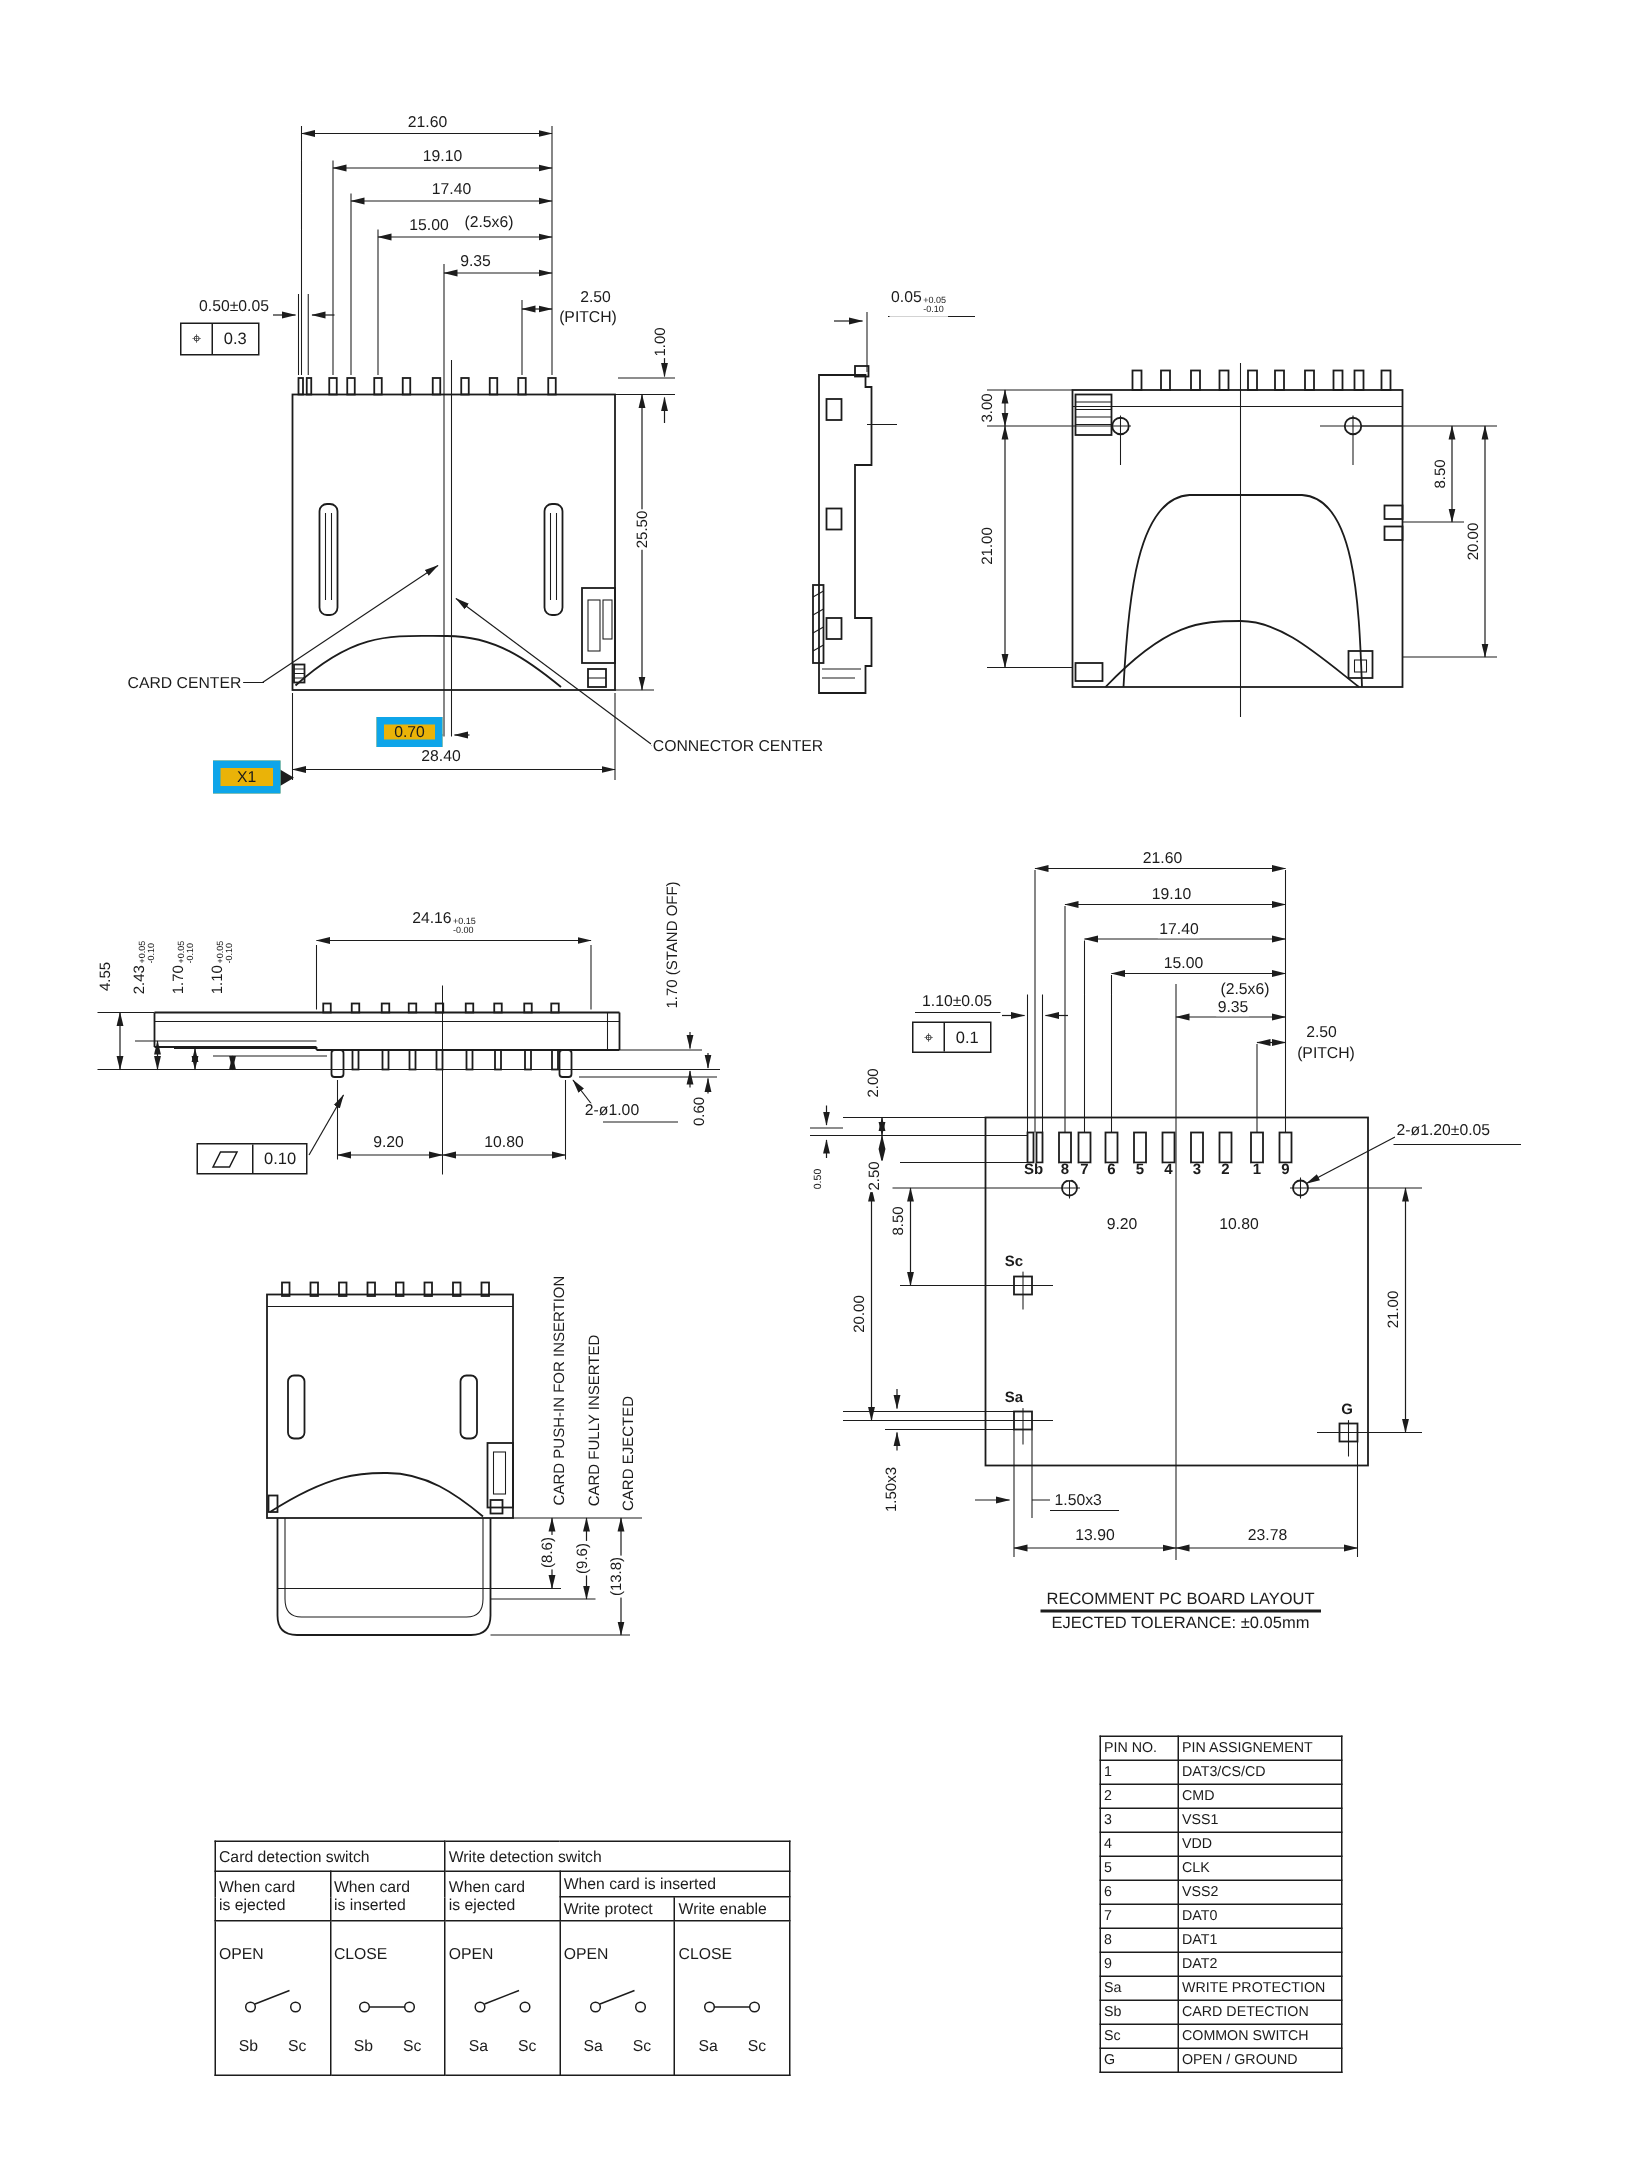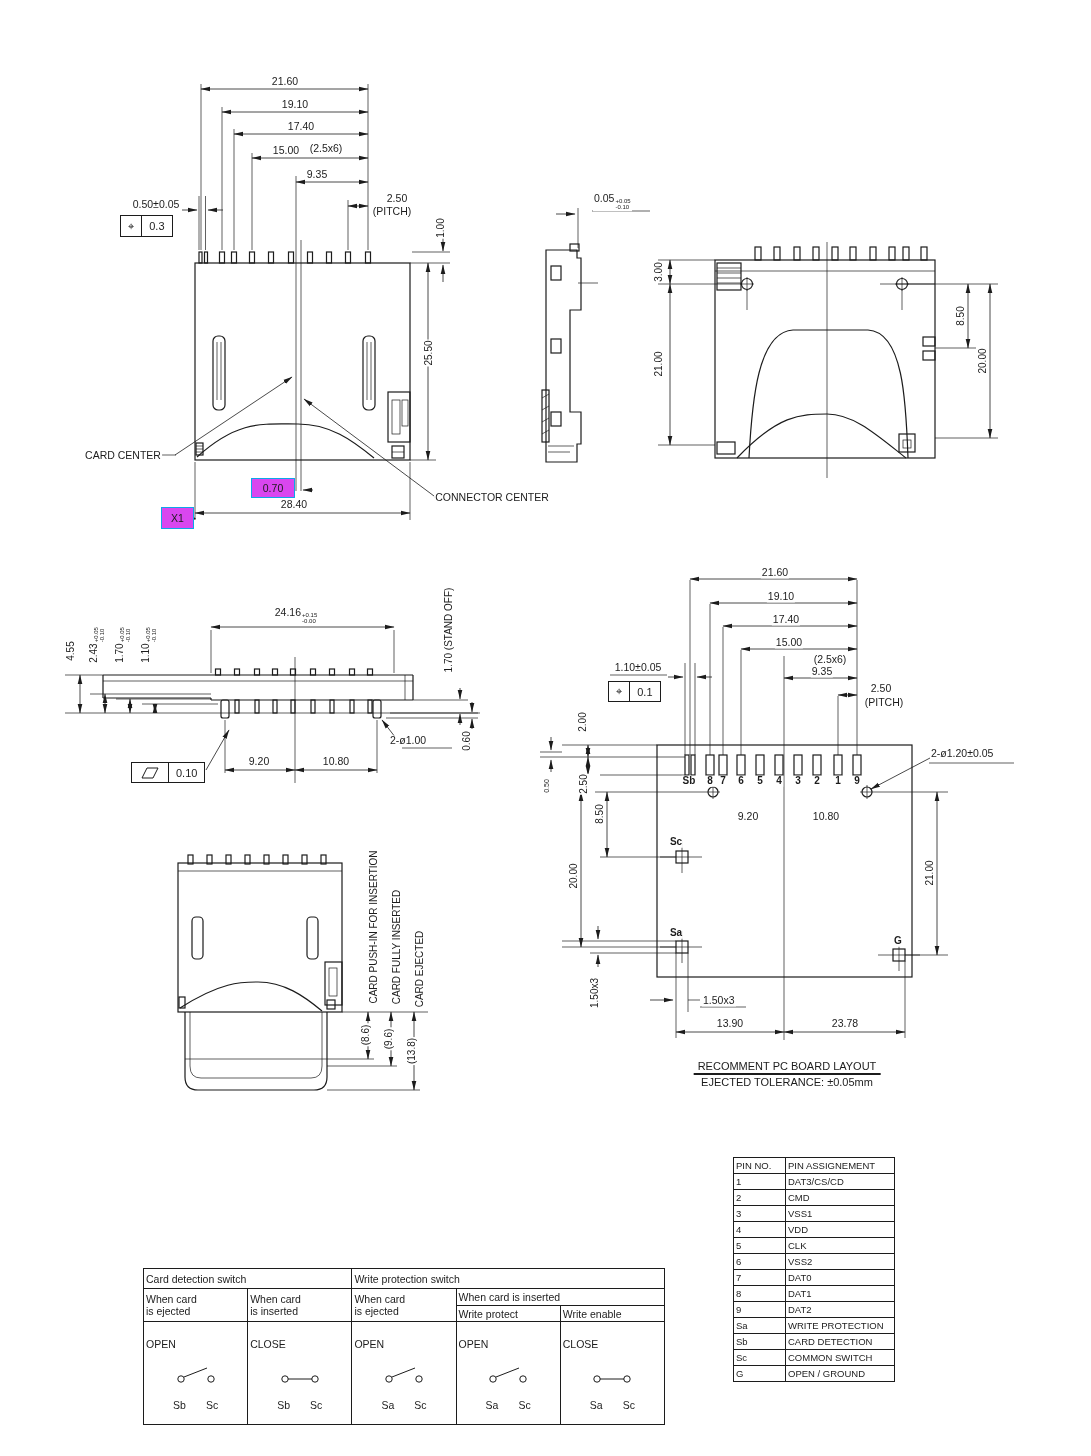--- a/index.html
+++ b/index.html
@@ -13,30 +13,30 @@
   .ld{stroke:#1c1c1c;stroke-width:0.8;fill:none;marker-end:url(#ar)}
   .fl{fill:#1c1c1c;stroke:none}
   .hl,.hll{position:absolute;font-size:10.5px;white-space:nowrap;background:#fff;padding:0 1px;line-height:1.05}
   .hl{transform:translate(-50%,-50%)}
   .hll{transform:translate(0,-50%)}
   .rl{position:absolute;font-size:10px;white-space:nowrap;transform:translate(-50%,-50%) rotate(-90deg);line-height:1;background:#fff;padding:0 1px}
   .tiny{font-size:7px}
   .b{font-weight:bold;font-size:10px}
   .tol{display:inline-flex;flex-direction:column;font-size:6px;line-height:1.05;vertical-align:-1px;margin-left:1px}
   .tol span{display:block}
-  .box{position:absolute;border:1px solid #0ea5e9;display:flex;align-items:center;justify-content:center;font-size:10.5px;background:#d946ef}
+  .box{position:absolute;border:5px solid #0ea5e9;display:flex;align-items:center;justify-content:center;font-size:10.5px;background:#eab308}
   .gdt{position:absolute;display:flex;align-items:stretch;background:#fff;border:1px solid #1c1c1c}
   .gdt .c{border-right:1px solid #1c1c1c;display:flex;align-items:center;justify-content:center;font-size:11px;padding:0 7px}
   .gdt .c:last-child{border-right:none}
   .ttl{position:absolute;transform:translate(-50%,0);text-align:center;font-size:11px;white-space:nowrap}
   .ttl .t1{border-bottom:1px solid #1c1c1c;padding:0 4px 1px}
   .ttl .t2{border-top:1px solid #1c1c1c;padding:1px 4px 0}
   table{border-collapse:collapse;position:absolute;background:#fff}
   td{border:1px solid #1c1c1c;vertical-align:middle}
-  .swt{left:143px;top:1268px;width:522px;font-size:10.5px;table-layout:fixed}
+  .swt{left:143px;top:1227px;width:384px;font-size:10.5px;table-layout:fixed}
   .swt td{white-space:pre-line;padding:1px 2px}
   .pnt{left:733px;top:1157px;width:162px;font-size:9.5px}
   .pnt td{height:16px;padding:0 2px}
   .term{display:flex;justify-content:center;gap:20px;font-size:10.5px;margin-top:1px}
   .state{margin-top:3px}
   .sym{display:block;margin:4px auto 0}
 </style>
 </head>
 <body>
 
@@ -287,21 +287,21 @@
 <div class="gdt" style="left:120px;top:215px;height:22px">
   <span class="c">⌖</span>
   <span class="c">0.3</span>
 </div>
 <div class="rl" style="left:441px;top:228px">1.00</div>
 <div class="rl" style="left:429px;top:353px">25.50</div>
 <div class="hl" style="left:123px;top:456px">CARD CENTER</div>
 <div class="box" style="left:251px;top:478px;width:44px;height:20px">0.70</div>
 <div class="hl" style="left:492px;top:498px">CONNECTOR CENTER</div>
 <div class="hl" style="left:294px;top:505px">28.40</div>
-<div class="box" style="left:161px;top:507px;width:33px;height:22px">X1</div>
+<div class="box" style="left:142px;top:507px;width:45px;height:22px">X1</div>
 
 <div class="hll" style="left:593px;top:202px">
   <span>0.05</span><span class="tol">
         <span>+0.05</span>
         <span>-0.10</span>
       </span>
 </div>
 
 <div class="rl" style="left:659px;top:272px">3.00</div>
 <div class="rl" style="left:659px;top:364px">21.00</div>
@@ -395,21 +395,21 @@
 <div class="hl b" style="left:898px;top:941px">G</div>
 <div class="ttl" style="left:787px;top:1060px">
   <div class="t1">RECOMMENT PC BOARD LAYOUT</div>
   <div class="t2">EJECTED TOLERANCE: ±0.05mm</div>
 </div>
 
 <table class="swt">
   <tbody>
         <tr style="height:20px">
     <td colspan="2">Card detection switch</td>
-    <td colspan="3">Write protection switch</td>
+    <td colspan="3">Write detection switch</td>
   </tr>
   <tr style="height:17px">
     <td rowspan="2">When card
 is ejected</td>
     <td rowspan="2">When card
 is inserted</td>
     <td rowspan="2">When card
 is ejected</td>
     <td colspan="2">When card is inserted</td>
   </tr>

